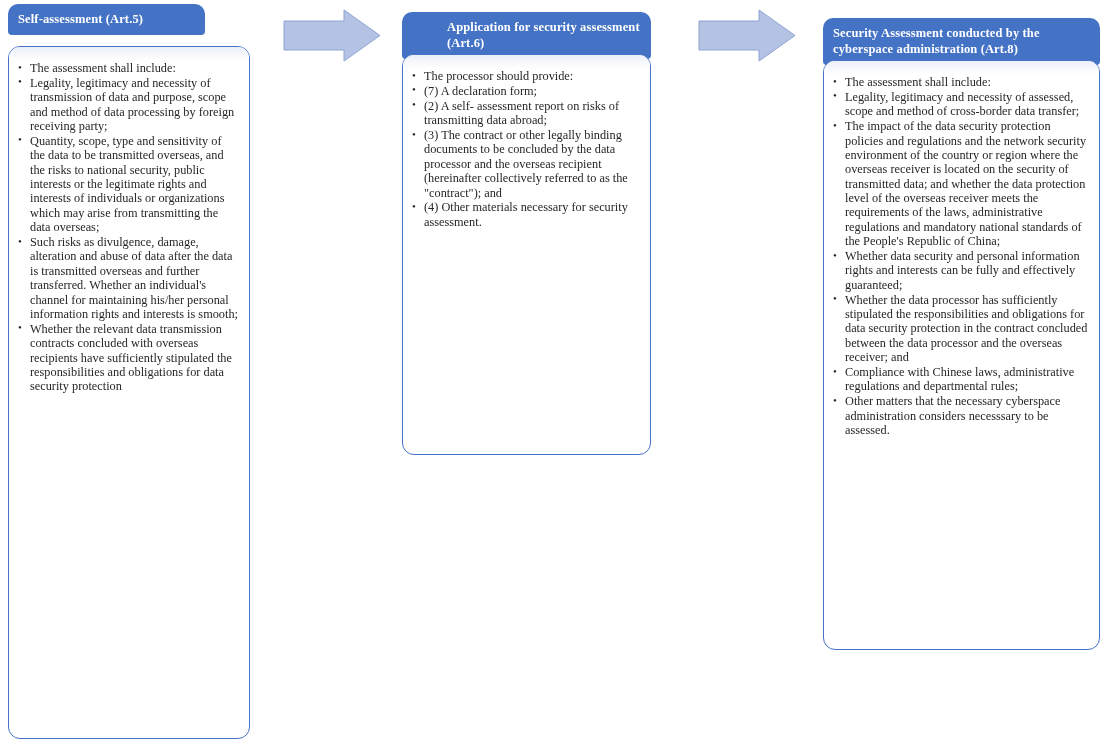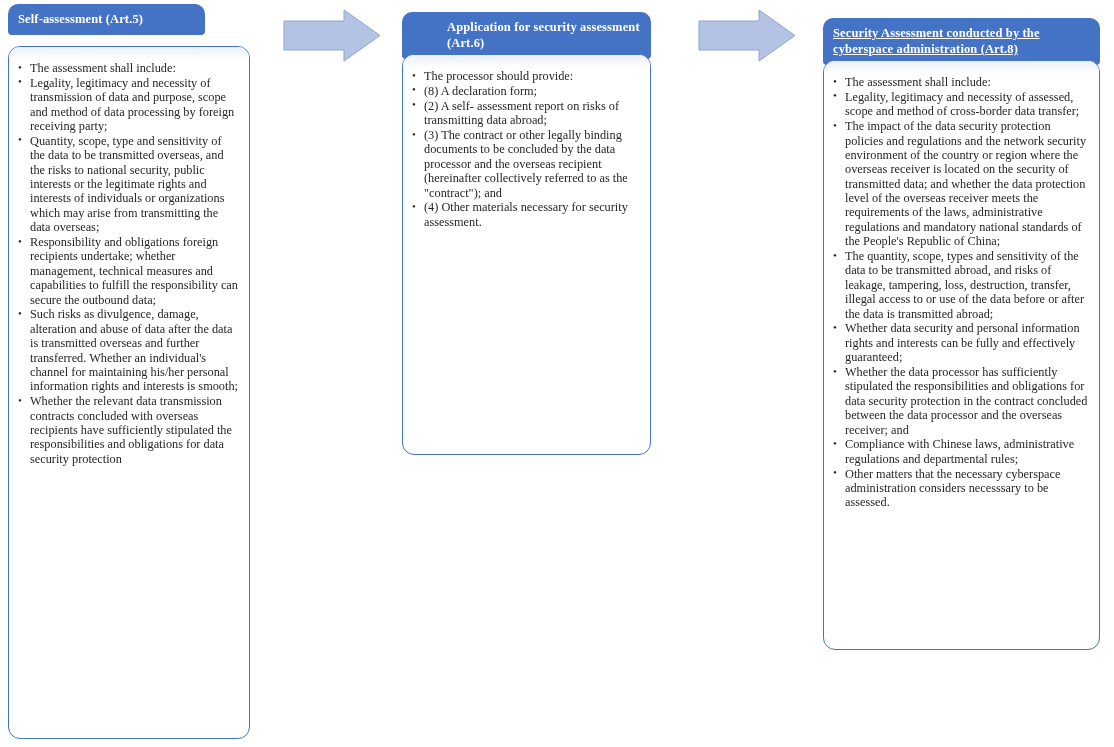--- a/index.html
+++ b/index.html
@@ -94,72 +94,70 @@
   
   #card-self-assessment { left: 8px;  top: 4px;  width: 242px; }
   #card-self-assessment .card-header { width: 197px; }
   #card-self-assessment .card-body   { top: 42px; height: 693px; padding: 14px 10px 10px 7px; }
 
   #card-application { left: 402px; top: 12px; width: 249px; }
   #card-application .card-header { width: 249px; padding-left: 45px; }
   #card-application .card-body   { top: 42px; height: 401px; padding: 14px 10px 10px 7px; }
 
   #card-security-assessment { left: 823px; top: 18px; width: 277px; }
-  #card-security-assessment .card-header { width: 277px; text-decoration: underline; }
+  #card-security-assessment .card-header { width: 277px; }
   #card-security-assessment .card-body   { top: 42px; height: 590px; padding: 14px 10px 10px 7px; }
 </style>
 </head>
 <body>
 
 <div class="card" id="card-self-assessment">
   <div class="card-header">Self-assessment (Art.5)</div>
   <div class="card-body">
     <ul class="bullets">
       <li>The assessment shall include:</li>
       <li>Legality, legitimacy and necessity of transmission of data and purpose, scope and method of data processing by foreign receiving party;</li>
       <li>Quantity, scope, type and sensitivity of the data to be transmitted overseas, and the risks to national security, public interests or the legitimate rights and interests of individuals or organizations which may arise from transmitting the data overseas;</li>
-      <li>Responsibility and obligations foreign recipients undertake; whether management, technical measures and capabilities to fulfill the responsibility can secure the  outbound data;</li>
       <li>Such risks as divulgence, damage, alteration and abuse of data after the data is transmitted overseas and further transferred. Whether an individual's channel for maintaining his/her personal information rights and interests is smooth;</li>
       <li>Whether the relevant data transmission contracts concluded with overseas recipients have sufficiently stipulated the responsibilities and obligations for data security protection</li>
     </ul>
   </div>
 </div>
 
 <div class="arrow" style="left:282px; top:8px; width:100px; height:55px;">
   <svg width="100" height="55" viewBox="0 0 100 55" xmlns="http://www.w3.org/2000/svg">
     <polygon points="2,13 62,13 62,2 98,27.5 62,53 62,42 2,42" fill="#B4C3E4" stroke="#8EA4D2" stroke-width="1"></polygon>
   </svg>
 </div>
 
 <div class="card" id="card-application">
   <div class="card-header">Application for security assessment (Art.6)</div>
   <div class="card-body">
     <ul class="bullets">
       <li>The processor should provide:</li>
-      <li>(8) A declaration form;</li>
+      <li>(7) A declaration form;</li>
       <li>(2) A self- assessment report on risks of transmitting data abroad;</li>
       <li>(3) The contract or other legally binding documents to be concluded by the data processor and the overseas recipient (hereinafter collectively referred to as the "contract"); and</li>
       <li>(4) Other materials necessary for security assessment.</li>
     </ul>
   </div>
 </div>
 
 <div class="arrow" style="left:697px; top:8px; width:100px; height:55px;">
   <svg width="100" height="55" viewBox="0 0 100 55" xmlns="http://www.w3.org/2000/svg">
     <polygon points="2,13 62,13 62,2 98,27.5 62,53 62,42 2,42" fill="#B4C3E4" stroke="#8EA4D2" stroke-width="1"></polygon>
   </svg>
 </div>
 
 <div class="card" id="card-security-assessment">
   <div class="card-header">Security Assessment conducted by the cyberspace administration (Art.8)</div>
   <div class="card-body">
     <ul class="bullets">
       <li>The assessment shall include:</li>
       <li>Legality, legitimacy and necessity of assessed, scope and method of cross-border data transfer;</li>
       <li>The impact of the data security protection policies and regulations and the network security environment of the country or region where the overseas receiver is located on the security of transmitted data; and whether the data protection level of the overseas receiver meets the requirements of the laws, administrative regulations and mandatory national standards of the People's Republic of China;</li>
-      <li>The quantity, scope, types and sensitivity of the data to be transmitted abroad, and risks of leakage, tampering, loss, destruction, transfer, illegal access to or use of the data before or after the data is transmitted abroad;</li>
       <li>Whether data security and personal information rights and interests can be fully and effectively guaranteed;</li>
       <li>Whether the data processor has sufficiently stipulated the responsibilities and obligations for data security protection in the contract concluded between the data processor and the overseas receiver; and</li>
       <li>Compliance with Chinese laws, administrative regulations and departmental rules;</li>
       <li>Other matters that the necessary cyberspace administration considers necesssary to be assessed.</li>
     </ul>
   </div>
 </div>
 
 </body></html>

